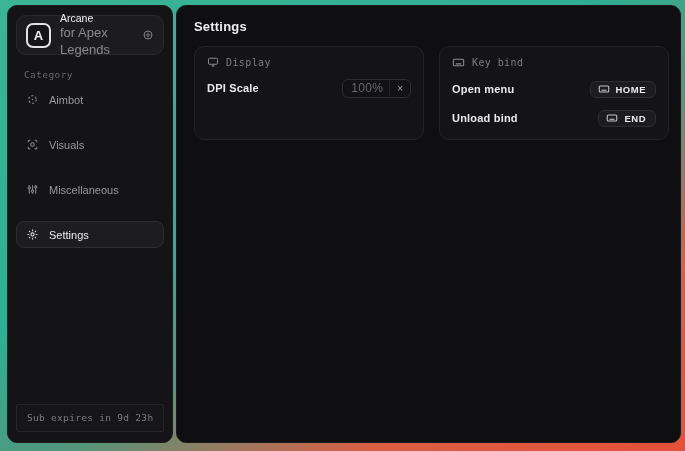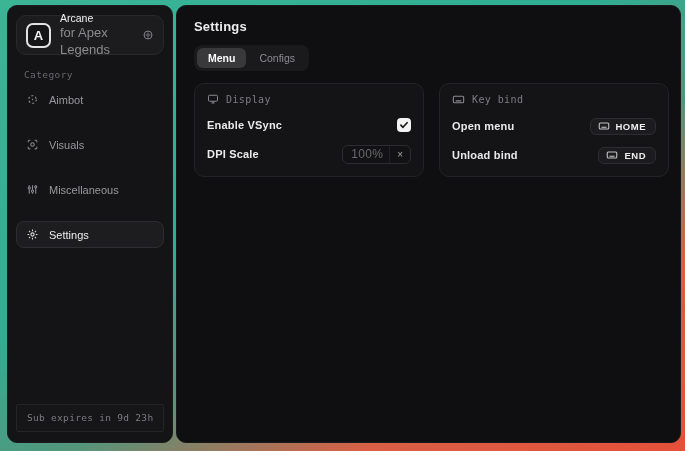--- a/index.html
+++ b/index.html
@@ -180,46 +180,34 @@
 
       <div class="side-footer">
         <div class="sub-line">Sub expires in 9d 23h</div>
       </div>
     </div>
 
     <div class="main">
 
       <div class="page-title">Settings</div>
 
-      <div class="tabs">
-        <div class="tab active">Menu</div>
-        <div class="tab">Configs</div>
-      </div>
 
       <div class="cards">
 
         <div class="card">
           <div class="card-header">
             <span class="cicon">
               <svg width="12" height="12" viewBox="0 0 24 24" fill="none" stroke="currentColor" stroke-width="2">
                 <rect x="3" y="4.5" width="18" height="12" rx="2"></rect>
                 <path d="M9 20h6M12 16.5V20"></path>
               </svg>
             </span>
             <span>Display</span>
           </div>
 
-          <div class="crow">
-            <span class="crow-label">Enable VSync</span>
-            <span class="checkbox">
-              <svg width="10" height="10" viewBox="0 0 24 24" fill="none" stroke="#1a1a1c" stroke-width="4" stroke-linecap="round" stroke-linejoin="round">
-                <path d="M4.5 12.5l5 5 10-11"></path>
-              </svg>
-            </span>
-          </div>
 
           <div class="crow">
             <span class="crow-label">DPI Scale</span>
             <span class="dpi-input">
               <span class="dpi-value">100%</span>
               <span class="dpi-clear">×</span>
             </span>
           </div>
         </div>
 

